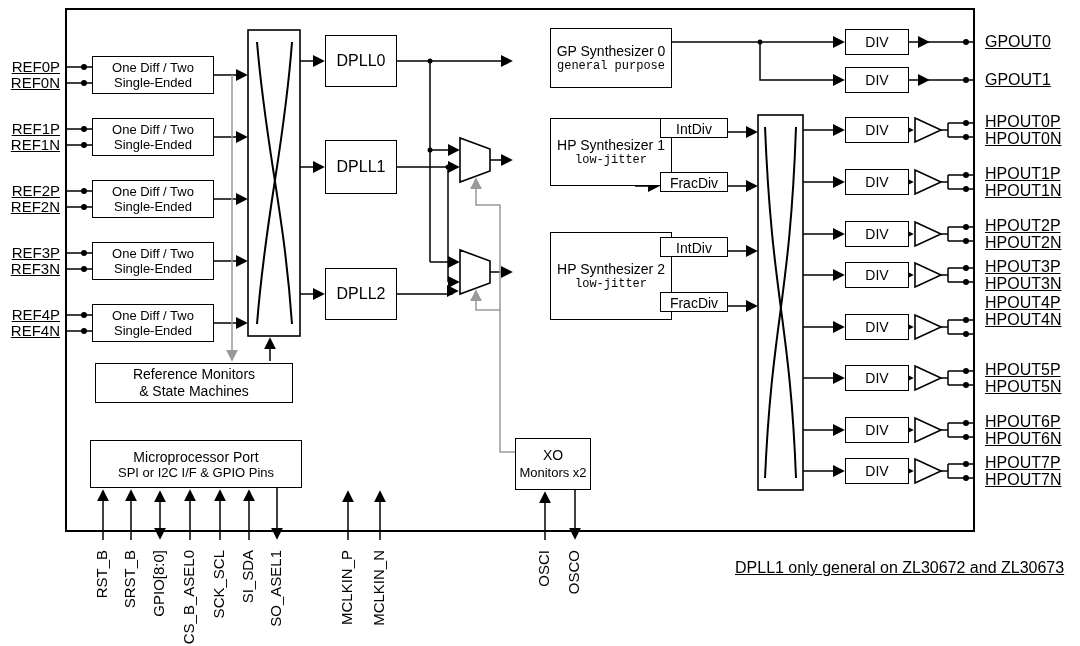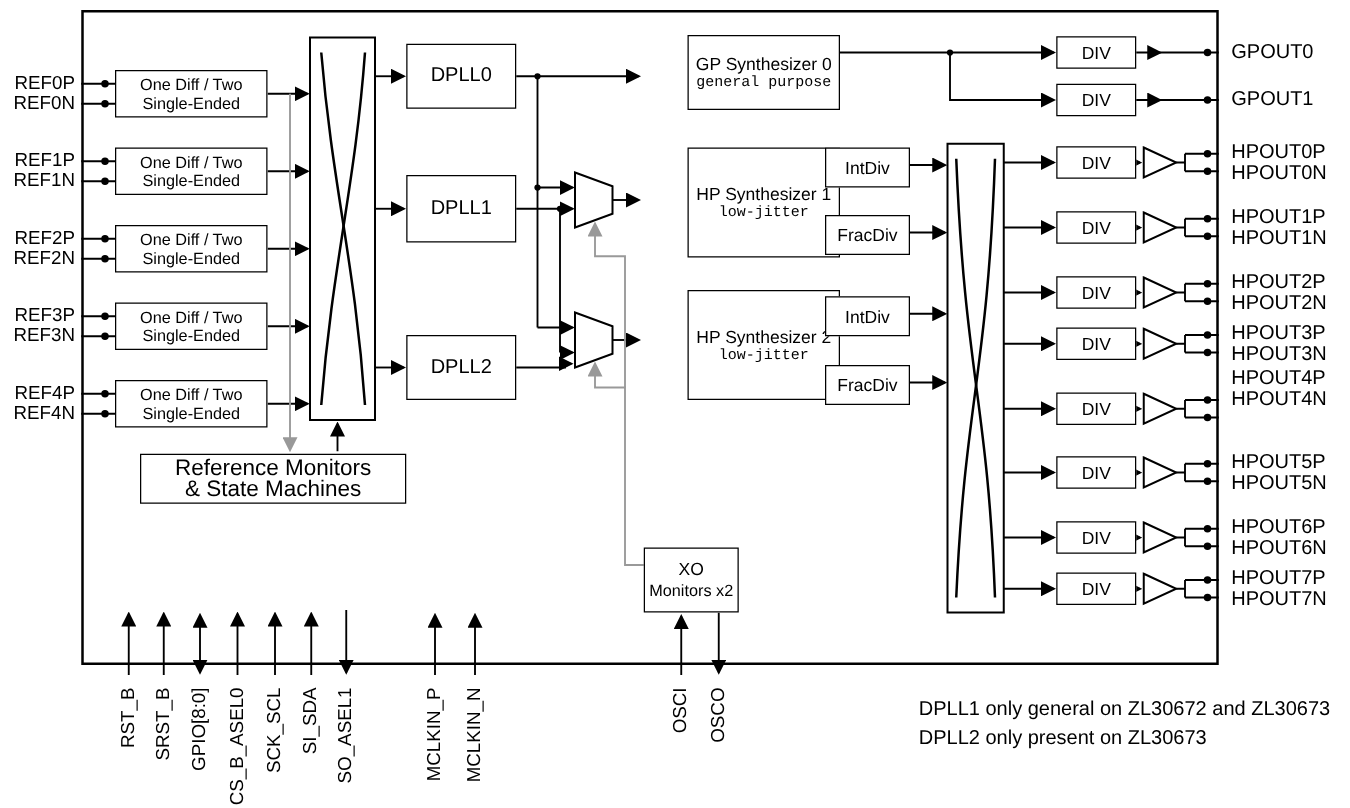--- a/index.html
+++ b/index.html
@@ -5,28 +5,28 @@
   * { margin:0; padding:0; box-sizing:border-box; }
   body { background:#fff; }
   .stage { position:relative; width:1080px; height:646px; background:#fff;
            font-family:"Liberation Sans","DejaVu Sans",sans-serif; color:#000; overflow:hidden; }
   .chip { position:absolute; left:65px; top:8px; width:910px; height:524px;
           border:2px solid #000; z-index:0; background:transparent; }
   .wires { position:absolute; left:0; top:0; z-index:1; }
   .box { position:absolute; border:1.6px solid #000; background:#fff; z-index:2;
          display:flex; flex-direction:column; align-items:center; justify-content:center;
          text-align:center; }
-  .lbl { position:absolute; z-index:2; white-space:nowrap; }
+  .lbl { position:absolute; z-index:2; white-space:nowrap;text-decoration:underline; }
   .ref-lbl { left:2px; width:58px; text-align:right; font-size:15px; line-height:16px; }
   .ref-box { left:92px; width:122px; height:38px; font-size:13px; line-height:15px; }
-  .dpll { left:325px; width:88px; font-size:16px;justify-content:center; }
+  .dpll { left:325px; width:72px; font-size:16px;justify-content:center; }
   .synth { left:513px; width:122px;margin-left:37px; }
   .synth .t1 { font-size:14px; }
   .synth .t2 { font-size:12px;font-family:Liberation Mono, monospace; }
-  .sdiv { left:660px; width:68px; height:32px; font-size:14px; }
+  .sdiv { left:660px; width:68px; height:20px; font-size:14px;justify-content:flex-end; }
   .odiv { left:845px; width:64px; height:26px; font-size:14px; }
   .out-lbl { left:985px; font-size:16px; line-height:16px; }
   .out2 { left:985px; font-size:16px; line-height:17px; }
   .notes { left:735px; top:556px; font-size:16px; line-height:23px; }
 </style>
 </head>
 <body>
 
 <div class="stage">
 
@@ -290,21 +290,21 @@
       <span>DPLL1</span>
     </div>
   <div class="box dpll" style="top:268px;height:52px">
       <span>DPLL2</span>
     </div>
 
   <div class="box synth" style="top:28px;height:60px">
     <span class="t1">GP Synthesizer 0</span>
     <span class="t2">general purpose</span>
   </div>
-  <div class="box synth" style="top:118px;height:88px">
+  <div class="box synth" style="top:118px;height:68px">
     <span class="t1">HP Synthesizer 1</span>
     <span class="t2">low-jitter</span>
   </div>
   <div class="box synth" style="top:232px;height:88px">
     <span class="t1">HP Synthesizer 2</span>
     <span class="t2">low-jitter</span>
   </div>
 
   <div class="box sdiv" style="top:118px">
       <span>IntDiv</span>
@@ -379,30 +379,33 @@
   </div>
   <div class="lbl out2" style="top:413px">
     <div>HPOUT6P</div>
     <div>HPOUT6N</div>
   </div>
   <div class="lbl out2" style="top:454px">
     <div>HPOUT7P</div>
     <div>HPOUT7N</div>
   </div>
 
-  <div class="box" style="left:112px;top:363px;width:213px;height:40px;font-size:18px;line-height:17px">
+  <div class="box" style="left:95px;top:363px;width:198px;height:40px;font-size:14px;line-height:17px">
     <span>Reference Monitors</span>
     <span>&amp; State Machines</span>
   </div>
 
+  <div class="box" style="left:90px;top:440px;width:212px;height:48px">
+    <span style="font-size:14px">Microprocessor Port</span>
+    <span style="font-size:13px">SPI or I2C I/F &amp; GPIO Pins</span>
+  </div>
 
 
   <div class="box" style="left:515px;top:438px;width:76px;height:52px;line-height:17px">
     <span style="font-size:14px">XO</span>
     <span style="font-size:13px">Monitors x2</span>
   </div>
 
   <div class="lbl notes">
     <div>DPLL1 only general on ZL30672 and ZL30673</div>
-    <div>DPLL2 only present on ZL30673</div>
   </div>
 
 </div>
 
 </body></html>

